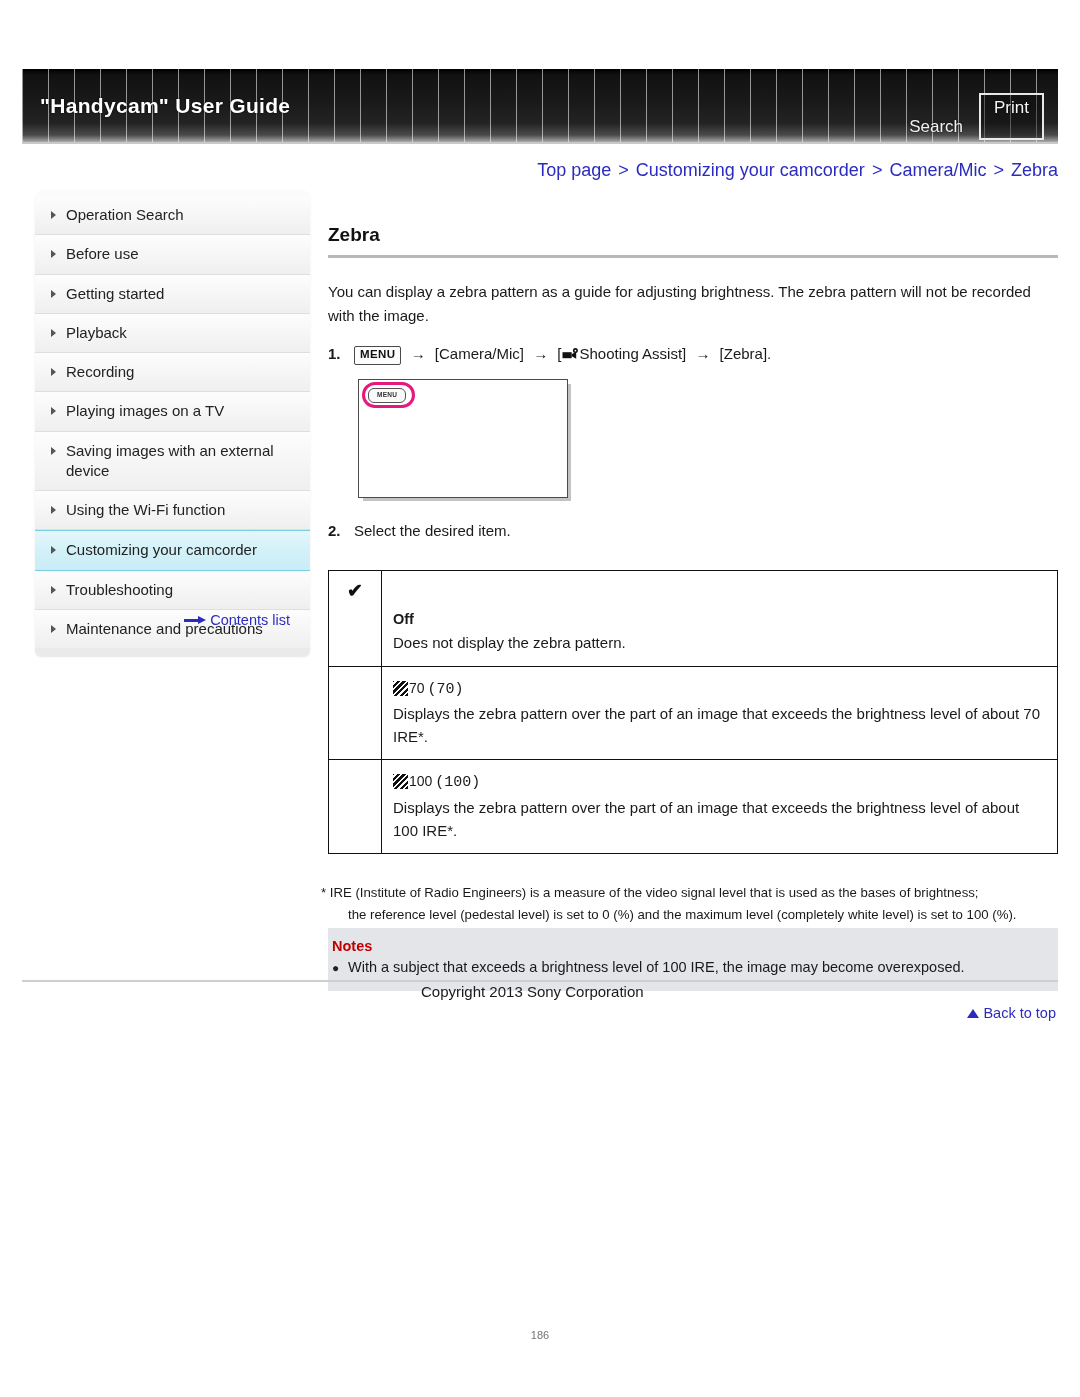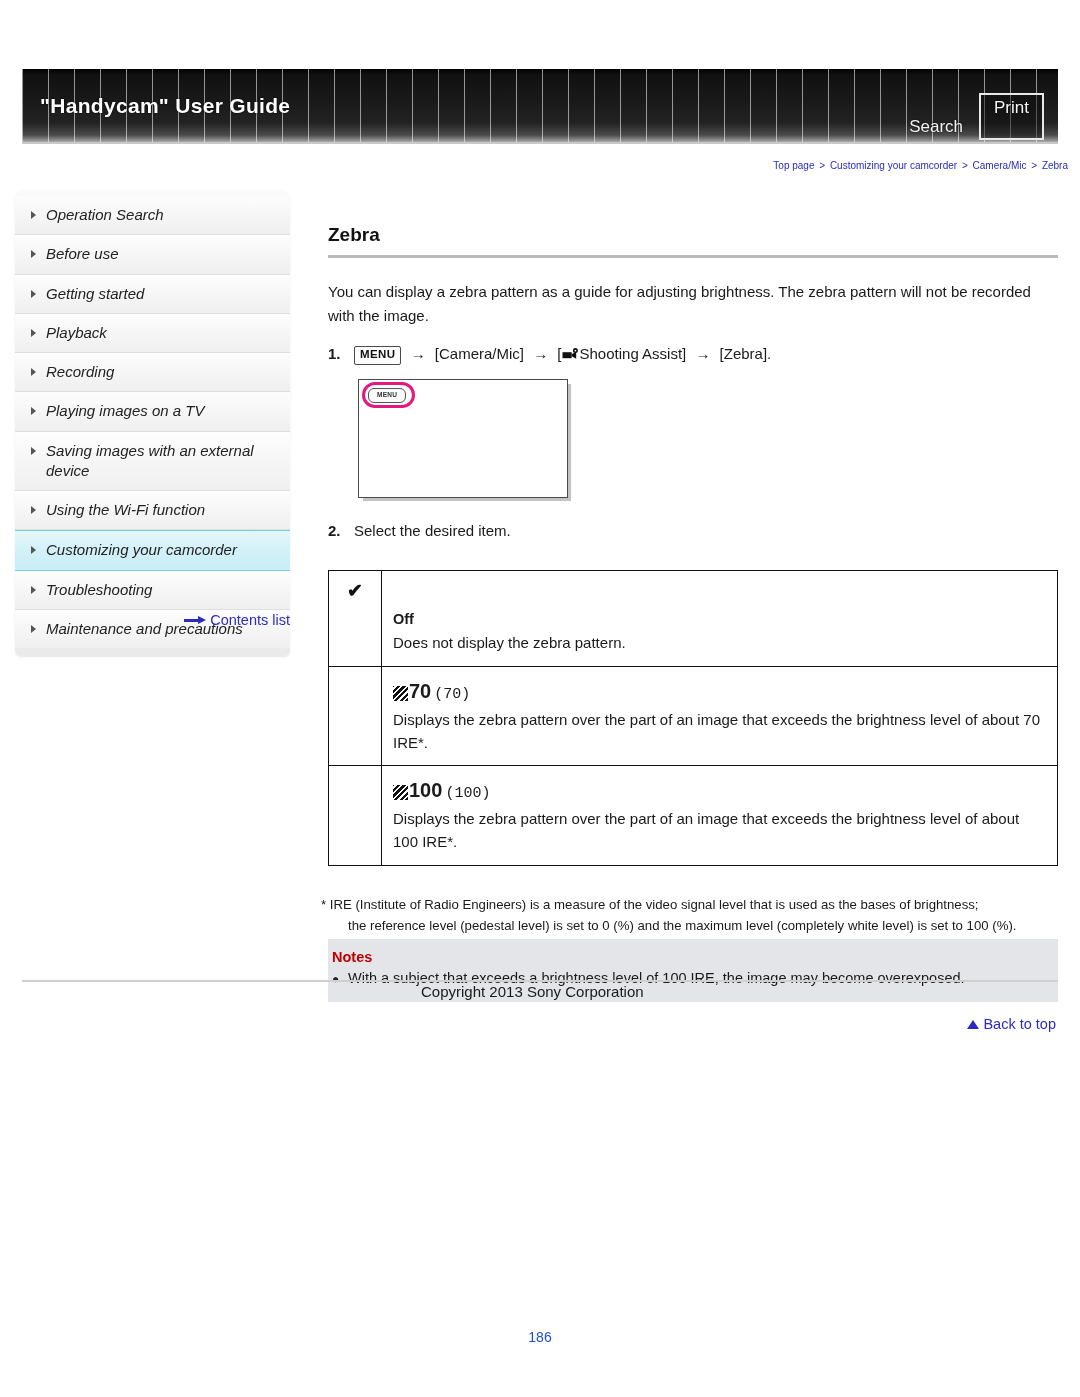--- a/index.html
+++ b/index.html
@@ -80,41 +80,40 @@
     border: 2px solid #e8e8e8;
     padding: 3px 13px 20px 13px;
     white-space: nowrap;
     background: rgba(10,10,10,0.45);
     text-shadow: 0 0 2px rgba(0,0,0,0.9);
   }
 
   
   #breadcrumb {
     position: absolute;
-    right: 12px;
+    right: 22px;
     top: 160px;
-    font-size: 10px;
+    font-size: 18px;
     color: #2b2bbf;
     white-space: nowrap;
   }
   #breadcrumb .crumb { color: #2b2bbf; }
   #breadcrumb .sep { color: #2b2bbf; padding: 0 2px; }
 
   
   #sidebar {
     position: absolute;
-    left: 15px;
+    left: 35px;
     top: 190px;
     width: 275px;
     background: linear-gradient(to bottom, #fbfbfb 0%, #f3f3f3 55%, #eaeaea 100%);
     border-radius: 9px 9px 6px 6px;
     box-shadow: 0 1px 2px rgba(0,0,0,0.10);
     padding: 6px 0 8px 0;
     box-sizing: border-box;
-    font-style: italic;
   }
   .nav-item {
     position: relative;
     display: flex;
     align-items: flex-start;
     padding: 9px 10px 9px 16px;
     font-size: 15px;
     color: #222;
     line-height: 1.35;
     border-bottom: 1px solid #dedede;
@@ -320,22 +319,22 @@
     background:
       repeating-linear-gradient(-45deg,
         #111 0px, #111 2.2px,
         #ffffff 2.2px, #ffffff 4.0px);
     border: 0;
   }
   .opt-head {
     margin-bottom: 1px;
   }
   .opt-head .bold-num {
-    font-weight: bold;
-    font-size: 20px;
+    font-weight: normal;
+    font-size: 14px;
   }
   .opt-head .paren {
     font-size: 15px;
     margin-left: 3px;
     font-family: Liberation Mono, monospace;
   }
 
   
   #footnote {
     margin-top: 28px;
@@ -408,22 +407,22 @@
     top: 983px;
     font-size: 15px;
     color: #1a1a1a;
   }
   #page-number {
     position: absolute;
     left: 0;
     right: 0;
     top: 1329px;
     text-align: center;
-    font-size: 14px;
-    color: #1d4ed8;
+    font-size: 11px;
+    color: #737373;
   }
 </style>
 </head>
 <body>
 
 <div id="header-banner">
   <div id="header-title">"Handycam" User Guide</div>
   <div id="header-actions">
     <div id="search-button">Search</div>
     <div id="print-button">Print</div>

